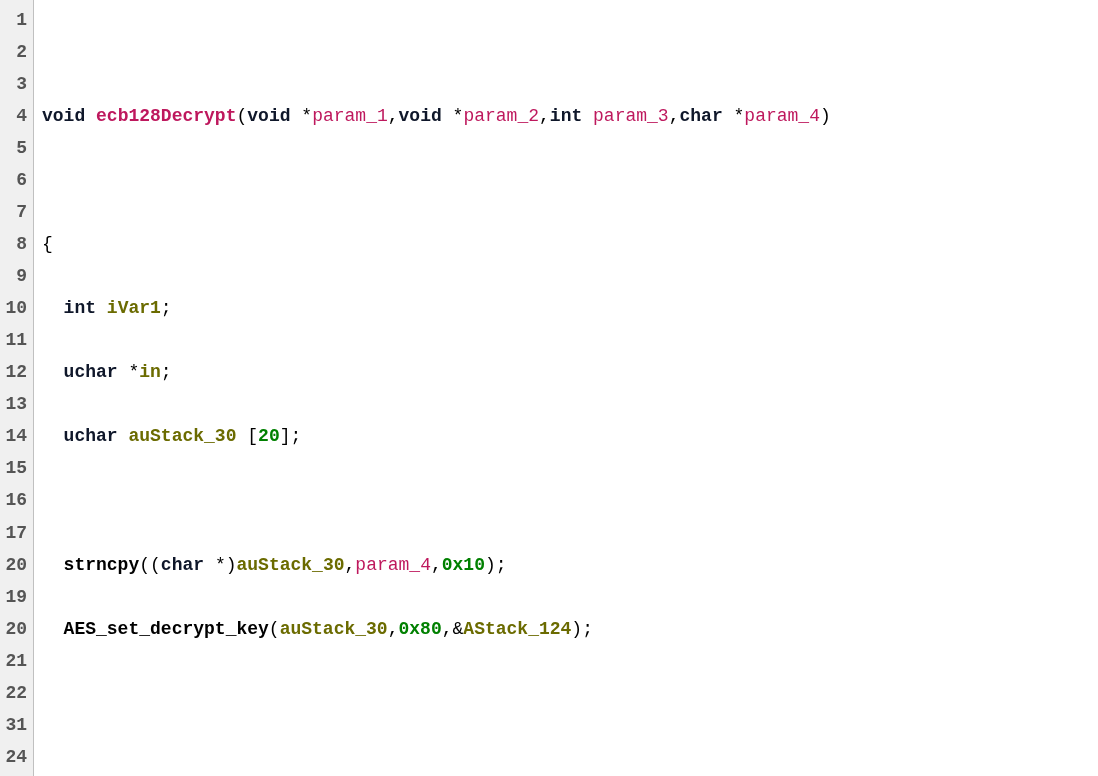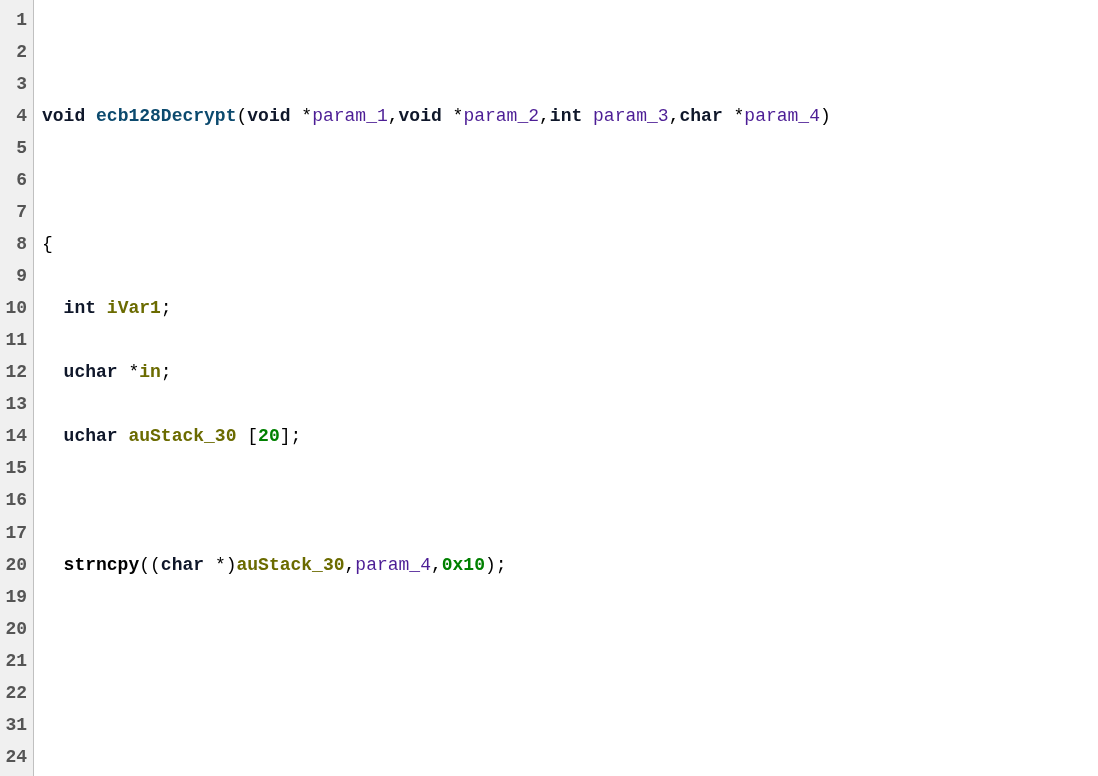--- a/index.html
+++ b/index.html
@@ -24,22 +24,22 @@
   }
   .gutter div { font-weight: bold; color: #555; }
   .code {
     padding: 4px 8px;
     line-height: 1.78;
     white-space: pre;
     flex: 1;
   }
   .line { display: block; }
   .kw { color: #0f172a; font-weight: bold; }      
-  .fn { color: #0c4a6e; font-weight: bold; }        
-  .param { color: #4c1d95; }                        
+  .fn { color: #be185d; font-weight: bold; }        
+  .param { color: #be185d; }                        
   .var { color: #6b6b00; font-weight: bold; }                          
   .num { color: #008000; font-weight: bold; }       
   .op { color: #000000; }                           
   .func { color: #000000; font-weight: bold; margin-top: 40px; }
 </style>
 </head>
 <body>
 
 <div class="gutter">
   <div>1</div>
@@ -71,20 +71,21 @@
 <div class="code">
 <span class="line"> </span>
 <span class="line"><span class="kw">void</span> <span class="fn">ecb128Decrypt</span><span class="op">(</span><span class="kw">void</span> <span class="op">*</span><span class="param">param_1</span><span class="op">,</span><span class="kw">void</span> <span class="op">*</span><span class="param">param_2</span><span class="op">,</span><span class="kw">int</span> <span class="param">param_3</span><span class="op">,</span><span class="kw">char</span> <span class="op">*</span><span class="param">param_4</span><span class="op">)</span></span>
 <span class="line"> </span>
 <span class="line"><span class="op">{</span></span>
 <span class="line">  <span class="kw">int</span> <span class="var">iVar1</span><span class="op">;</span></span>
 <span class="line">  <span class="kw">uchar</span> <span class="op">*</span><span class="var">in</span><span class="op">;</span></span>
 <span class="line">  <span class="kw">uchar</span> <span class="var">auStack_30</span> <span class="op">[</span><span class="num">20</span><span class="op">];</span></span>
 <span class="line"> </span>
 <span class="line">  <span class="func">strncpy</span><span class="op">((</span><span class="kw">char</span> <span class="op">*)</span><span class="var">auStack_30</span><span class="op">,</span><span class="param">param_4</span><span class="op">,</span><span class="num">0x10</span><span class="op">);</span></span>
+<span class="line">  <span class="func">AES_set_decrypt_key</span><span class="op">(</span><span class="var">auStack_30</span><span class="op">,</span><span class="num">0x80</span><span class="op">,&amp;</span><span class="var">AStack_124</span><span class="op">);</span></span>
 
 
 
 
 
 
 
 
 
 

